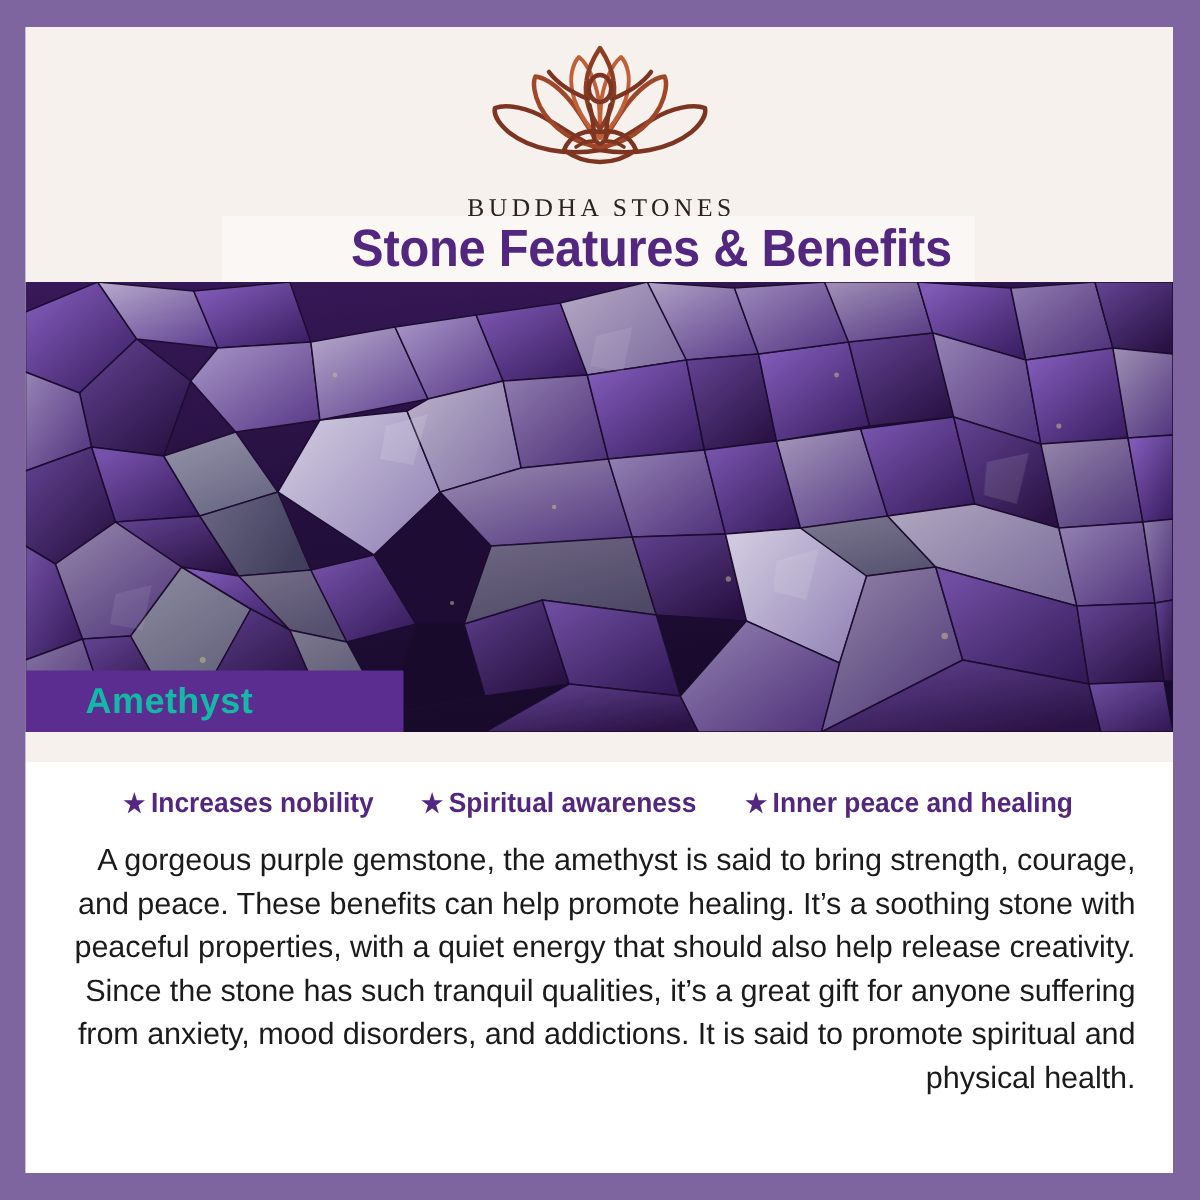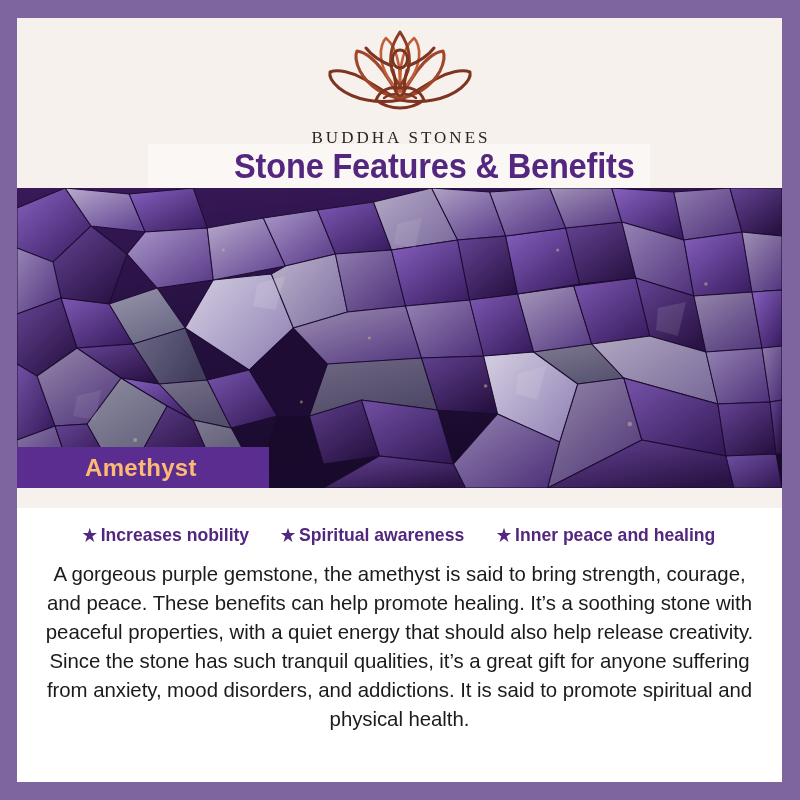--- a/index.html
+++ b/index.html
@@ -61,22 +61,22 @@
   }
   .photo svg{display:block;width:100%;height:100%;}
 
   .stone-label{
     position:absolute;left:0;bottom:0;
     width:252px;height:41px;
     background:#5b2d91;
     display:flex;align-items:center;
   }
   .stone-label span{
-    margin-left:68px;
-    color:#fdba74;
+    margin-left:40px;
+    color:#14b8a6;
     font-family:"Liberation Sans Narrow","Liberation Sans",sans-serif;
     font-weight:700;font-size:24px;letter-spacing:0.3px;
   }
 
   
   .cream-strip{height:20px;background:#f7f1ee;}
   .content{
     background:#ffffff;
     height:282px;
     padding:0 14px;
@@ -101,21 +101,21 @@
     color:#53277f;
   }
 
   .body-text{
     margin:14px 11px 0 11px;
     color:#1b1b1b;
     font-family:"Liberation Sans Narrow","Liberation Sans",sans-serif;
     font-size:20.4px;
     line-height:1.42;
     letter-spacing:-0.05px;
-    text-align:center;
+    text-align:right;
   }
 </style>
 </head>
 <body>
 
 <div class="poster">
   <div class="card">
 
     <div class="header">
 

